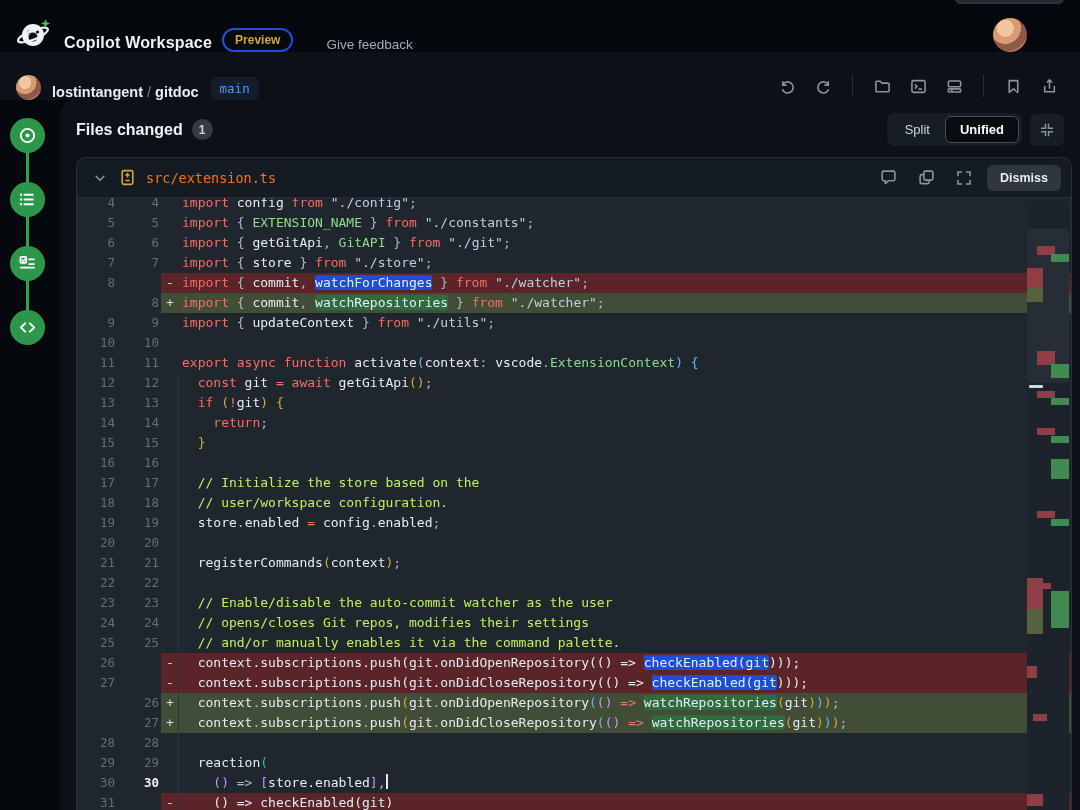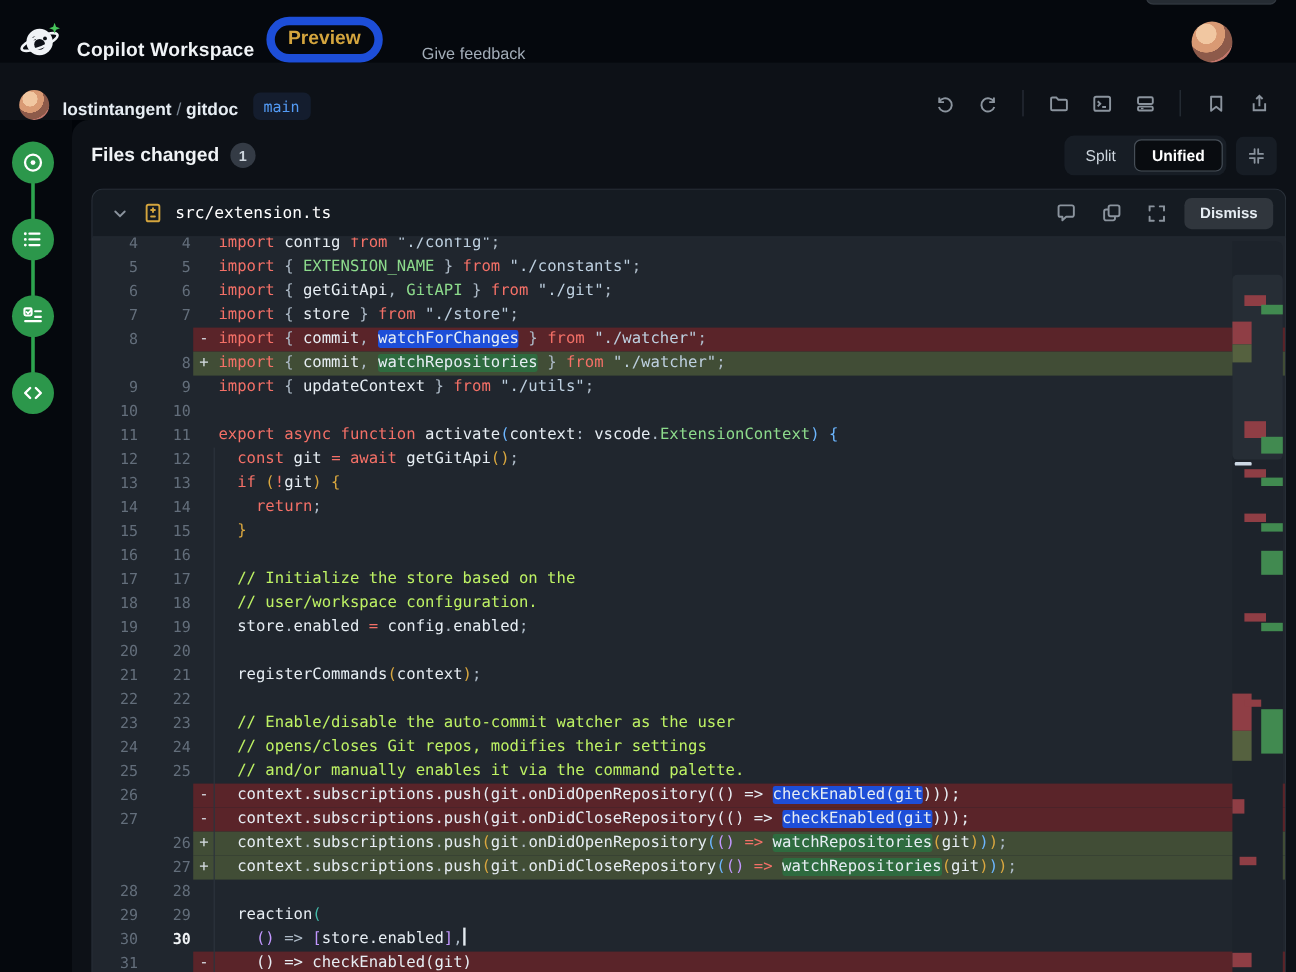--- a/index.html
+++ b/index.html
@@ -4,22 +4,22 @@
 <style>
   * { margin:0; padding:0; box-sizing:border-box; }
   html,body { width:1080px; height:810px; overflow:hidden; background:#010409;
     font-family:"Liberation Sans", sans-serif; color:#e6edf3; }
   svg { display:block; }
 
   
   .topbar { height:52px; display:flex; align-items:flex-end; padding:0 16px; background:#05080d; }
   .logo { width:36px; height:36px; margin-right:12px; }
   .app-title { font-size:16px; font-weight:700; color:#f0f3f6; letter-spacing:.2px; }
-  .preview-pill { margin-left:10px; font-size:16px; font-weight:700; color:#d4a53e;
-    border:7px solid #1d4ed8; border-radius:999px; padding:3px 11px; }
+  .preview-pill { margin-left:10px; font-size:12px; font-weight:700; color:#d4a53e;
+    border:2px solid #1d4ed8; border-radius:999px; padding:3px 11px; }
   .feedback { margin-left:33px; font-size:13.5px; color:#a3adb8; cursor:pointer; }
   .top-right { margin-left:auto; display:flex; align-items:center; gap:14px;flex-direction:column; }
   .btn { background:#262c33; border:1px solid rgba(205,217,229,.08); color:#e6edf3;
     font-size:13px; font-weight:600; border-radius:6px; padding:6px 14px; cursor:pointer;
     font-family:"Liberation Sans",sans-serif; }
   .avatar { border-radius:50%;
     background: radial-gradient(circle at 36% 30%, #f1c7a1 0 26%, #d99a74 27% 48%, #8d5a4a 49% 72%, #c2766b 73% 100%); }
   .avatar.big { width:34px; height:34px; }
   .avatar.small { width:25px; height:25px; margin-right:11px; }
 
@@ -53,21 +53,21 @@
     background:transparent; border:1px solid transparent; font-family:"Liberation Sans",sans-serif; }
   .toggle-opt.selected { background:#090c10; border-color:#464e57; color:#fff; font-weight:700; }
   .collapse-btn { margin-left:8px; width:34px; height:32px; background:#171d25; border-radius:6px;
     display:flex; align-items:center; justify-content:center; color:#8b949e; cursor:pointer; border:none; }
 
   
   .panel { margin:0 8px 0 16px; border:1px solid #2a313a; border-bottom:none;
     border-radius:10px 10px 0 0; height:658px; overflow:hidden; background:#20262e; }
   .panel-head { height:40px; background:#151b22; display:flex; align-items:center; padding:0 10px 0 12px;
     border-bottom:1px solid #262d36; }
-  .fname { font-family:"DejaVu Sans Mono", monospace; font-size:13.5px; color:#ffffff; margin-left:10px; }
+  .fname { font-family:"DejaVu Sans Mono", monospace; font-size:13.5px; color:#f97316; margin-left:10px; }
   .panel-head .right { margin-left:auto; display:flex; align-items:center; gap:8px; }
   .dismiss { background:#30363d; color:#e6edf3; border:none; border-radius:6px; font-size:12.5px;
     font-weight:600; padding:6px 13px; cursor:pointer; font-family:"Liberation Sans",sans-serif; }
 
   .code-area { position:relative; height:617px; overflow:hidden;
     font-family:"DejaVu Sans Mono", monospace; font-size:13px; }
   .rows { margin-top:-5px; }
   .row { display:flex; height:20px; line-height:20px; white-space:pre; }
   .g1, .g2 { flex:none; text-align:right; color:#636e7b; font-size:12.5px; }
   .g1 { width:44px; padding-right:6px; }

